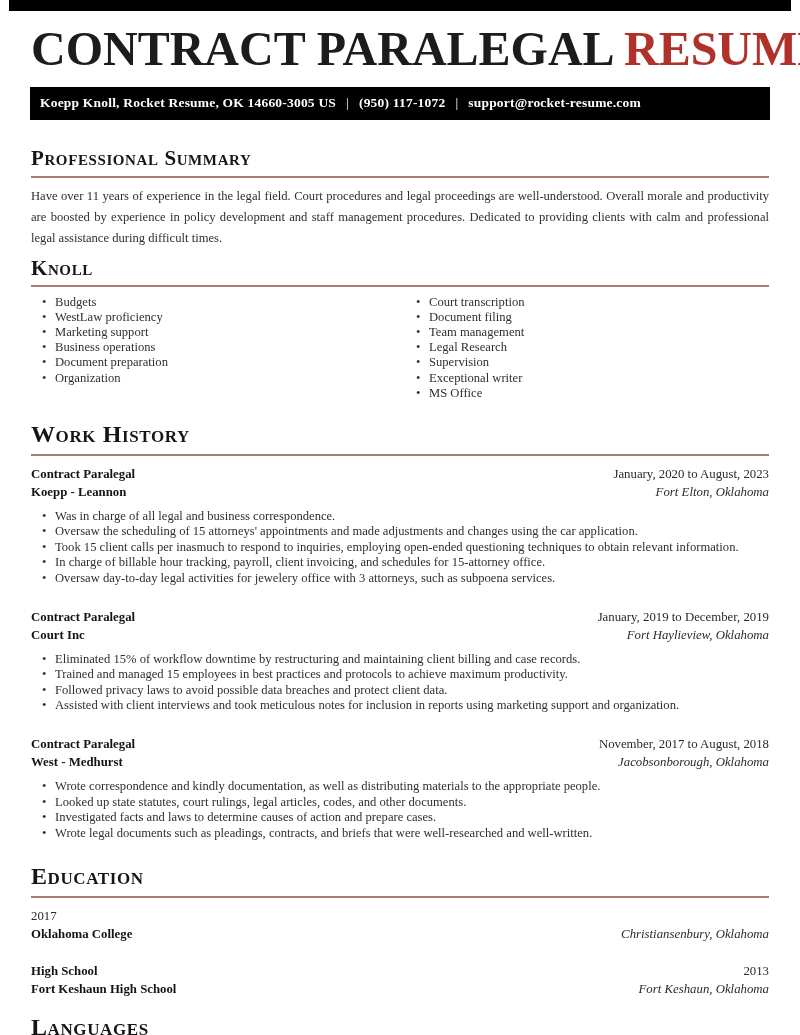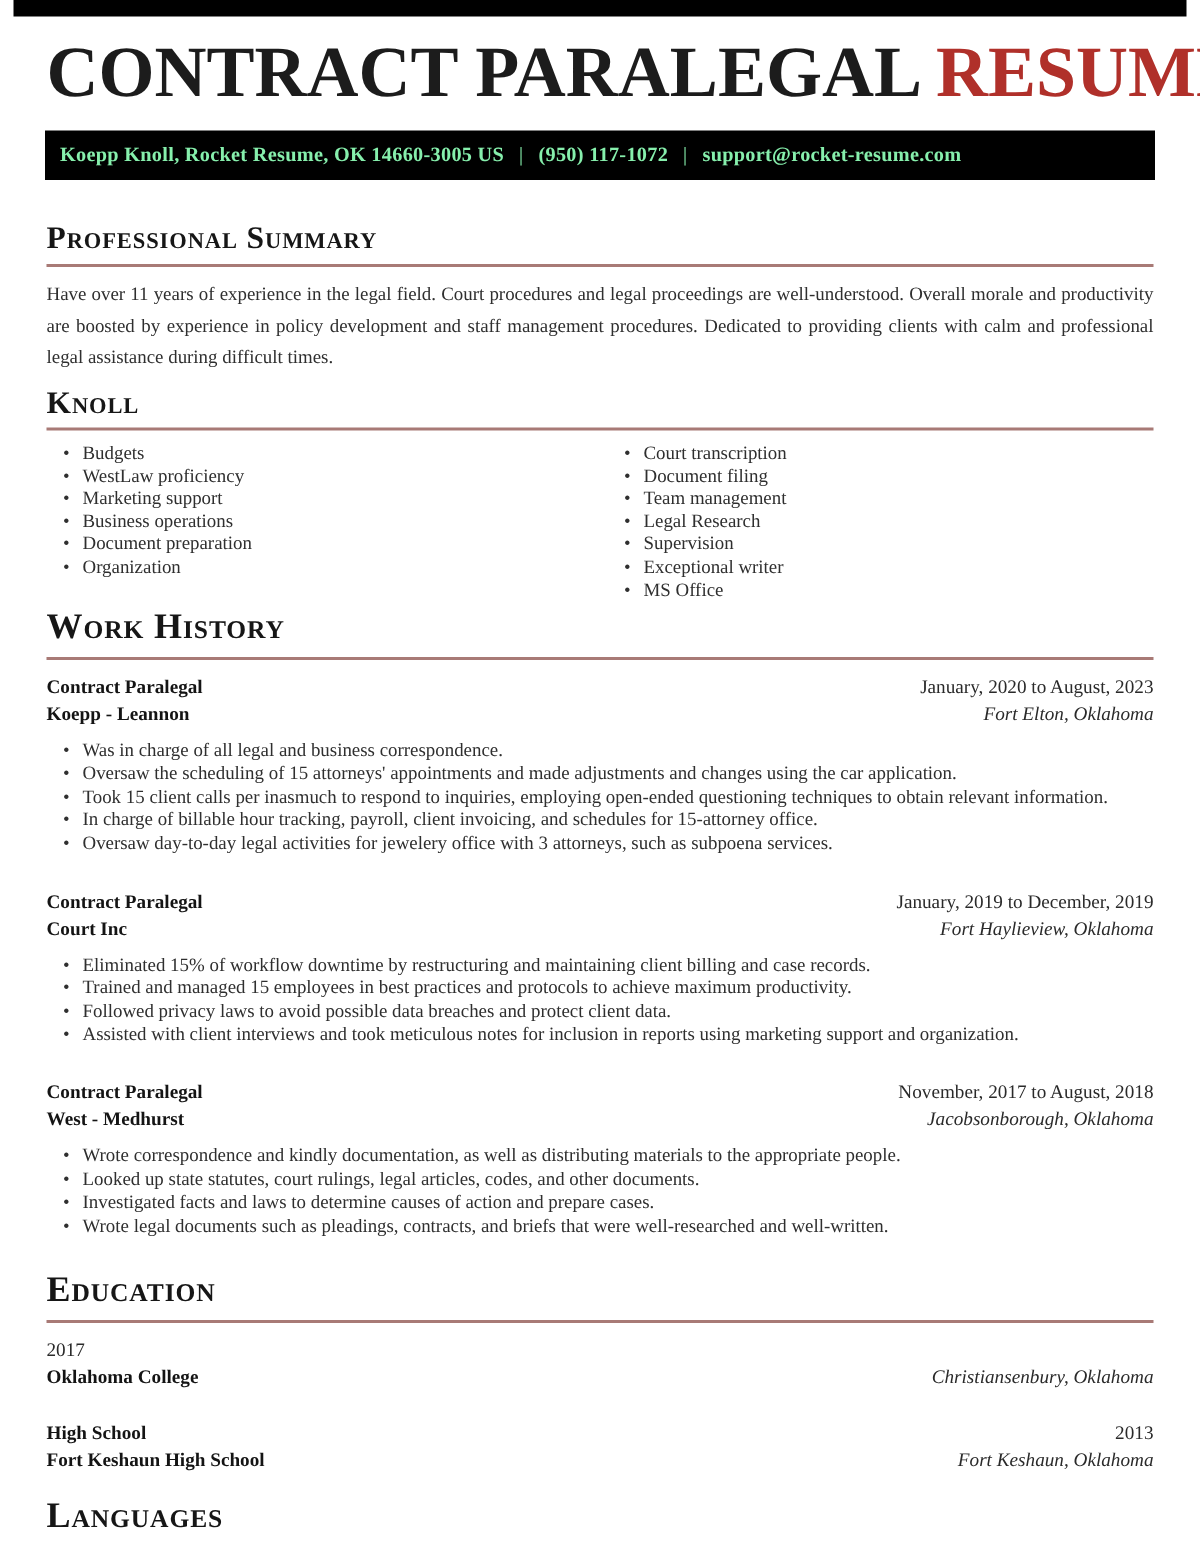--- a/index.html
+++ b/index.html
@@ -10,29 +10,29 @@
     color:#2f2f2f; position:relative; overflow:hidden;
   }
   .top-bar { margin:0 9px; height:11px; background:#000000; }
   .title {
     margin:13px 31px 13px 31px;
     font-size:48px; line-height:1.05; font-weight:700;
     color:#1c1c1c; letter-spacing:0px; white-space:nowrap;
   }
   .title .accent { color:#b0302a; }
   .contact-bar {
-    margin:0 30px; background:#000000; color:#86efac;
+    margin:0 30px; background:#000000; color:#ffffff;
     font-weight:700; font-size:13.5px; letter-spacing:0.2px;
     padding:8px 10px 9px 10px; white-space:nowrap;
   }
   .contact-bar .sep { margin:0 10px; font-weight:400; }
   section { margin:0 31px; }
   .sec-summary  { margin-top:26px; }
   .sec-skills   { margin-top:7px;  }
-  .sec-work     { margin-top:4px; }
+  .sec-work     { margin-top:20px; }
   .sec-edu      { margin-top:22px; }
   .sec-lang     { margin-top:16px; }
   h2 {
     font-variant:small-caps; font-weight:700; color:#161616;
     letter-spacing:0.6px; line-height:1.15;
   }
   .h-small { font-size:21px; }
   .h-large { font-size:24px; }
   .rule { height:2px; background:#a87a76; margin-top:5px; }
   .summary-text {

